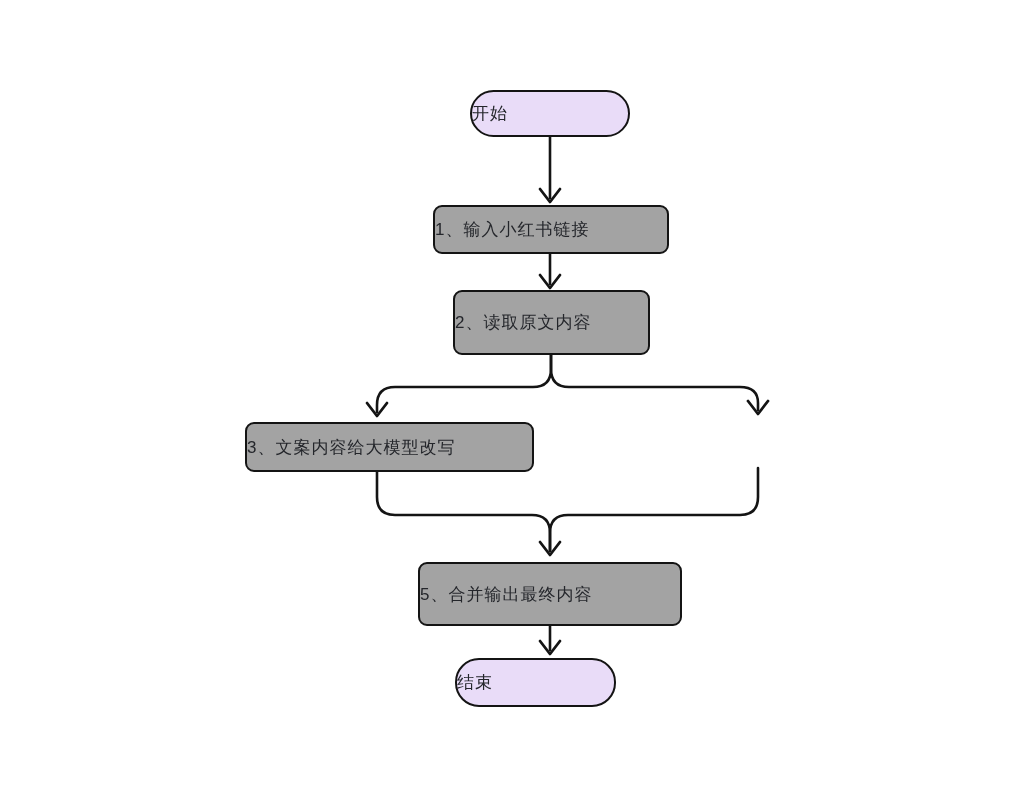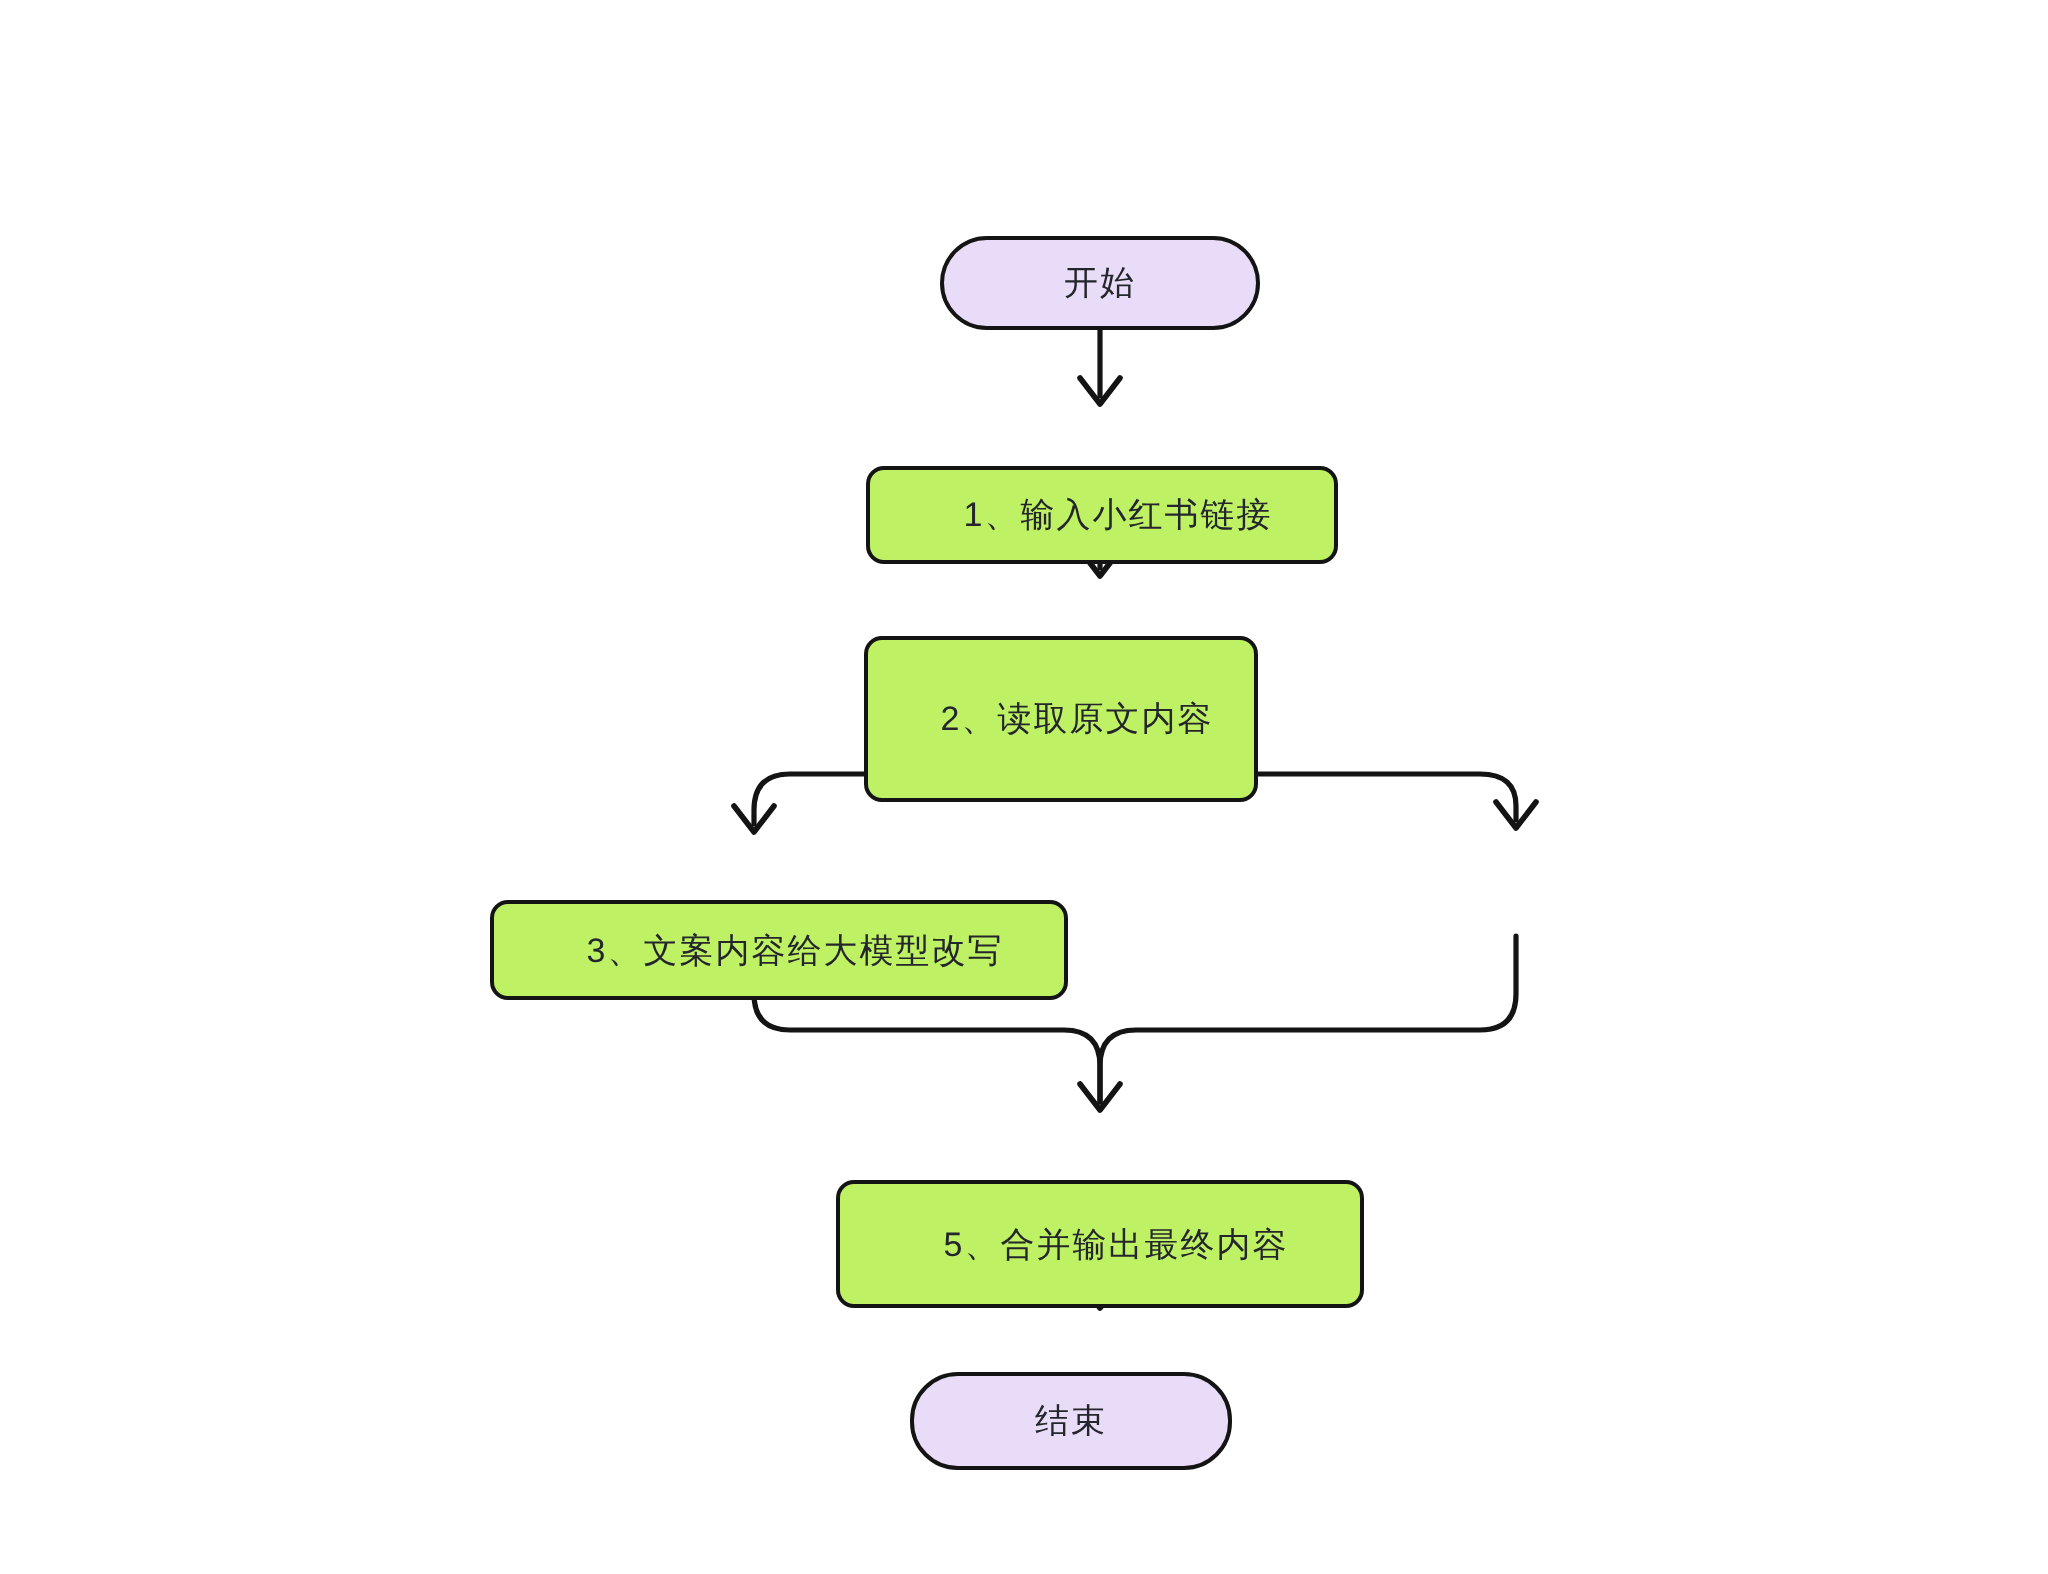--- a/index.html
+++ b/index.html
@@ -34,41 +34,38 @@
     stroke: #141414;
     stroke-width: 2.8;
     stroke-linecap: round;
     stroke-linejoin: round;
   }
   .node {
     position: absolute;
     box-sizing: border-box;
     display: flex;
     align-items: center;
-    justify-content: center;
     border: 2.5px solid #141414;
     font-size: 17px;
     color: #24262b;
     letter-spacing: 1px;
     white-space: nowrap;
     text-align: center;
-    margin-top: 28px;
   }
   .terminal {
     background: #e9dcf8;
     border-radius: 24px;
   }
   .process {
-    background: #bef264;
+    background: #a3a3a3;
     border-radius: 9px;
-    padding-left: 16px;
   }
   .n-start { left: 470px; top: 90px;  width: 160px; height: 47px; }
   .n-step1 { left: 433px; top: 205px; width: 236px; height: 49px; }
-  .n-step2 { left: 432px; top: 290px; width: 197px; height: 83px; }
+  .n-step2 { left: 453px; top: 290px; width: 197px; height: 65px; }
   .n-step3 { left: 245px; top: 422px; width: 289px; height: 50px; }
   .n-step4 { left: 598px; top: 420px; width: 320px; height: 48px; }
   .n-step5 { left: 418px; top: 562px; width: 264px; height: 64px; }
   .n-end   { left: 455px; top: 658px; width: 161px; height: 49px; }
 </style>
 </head>
 <body>
 
 <div class="canvas">
 

